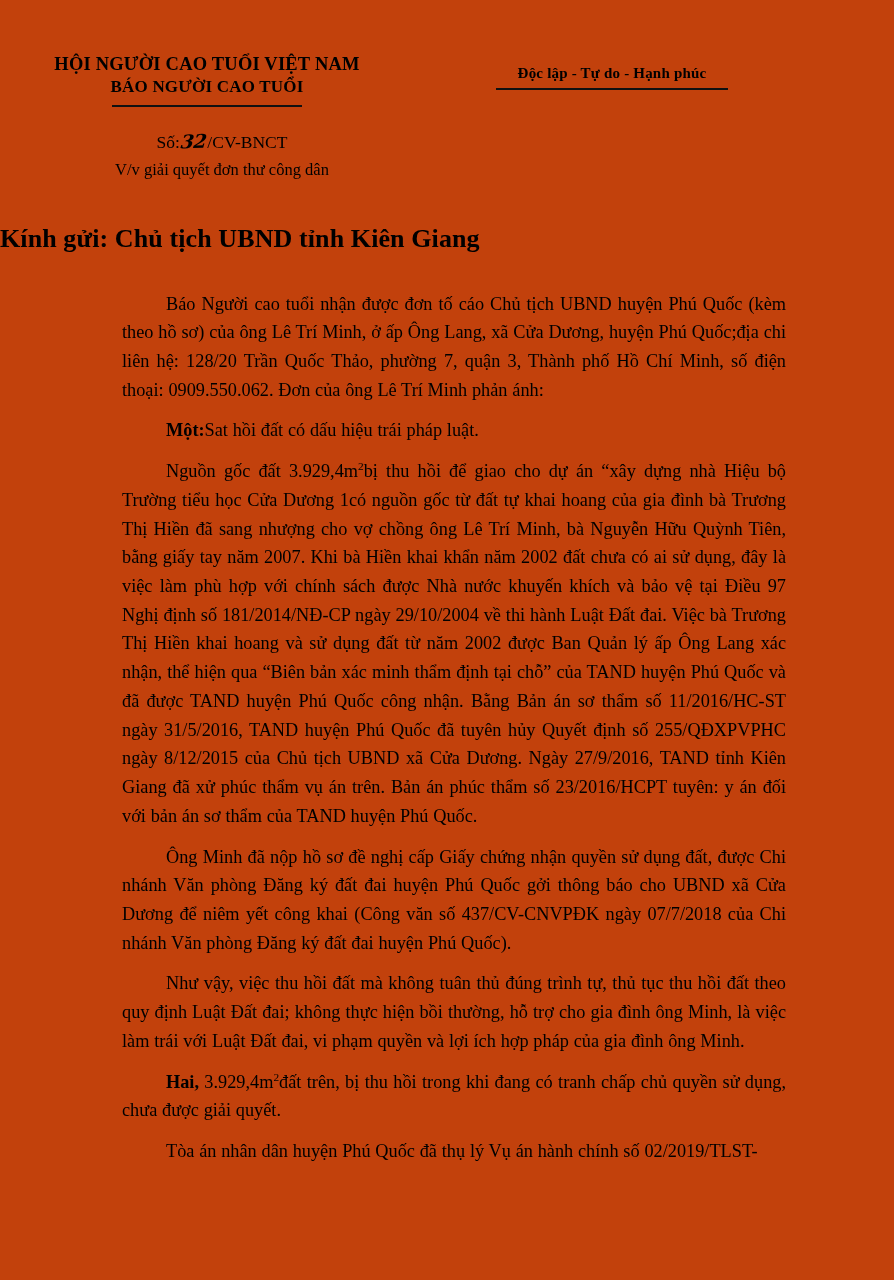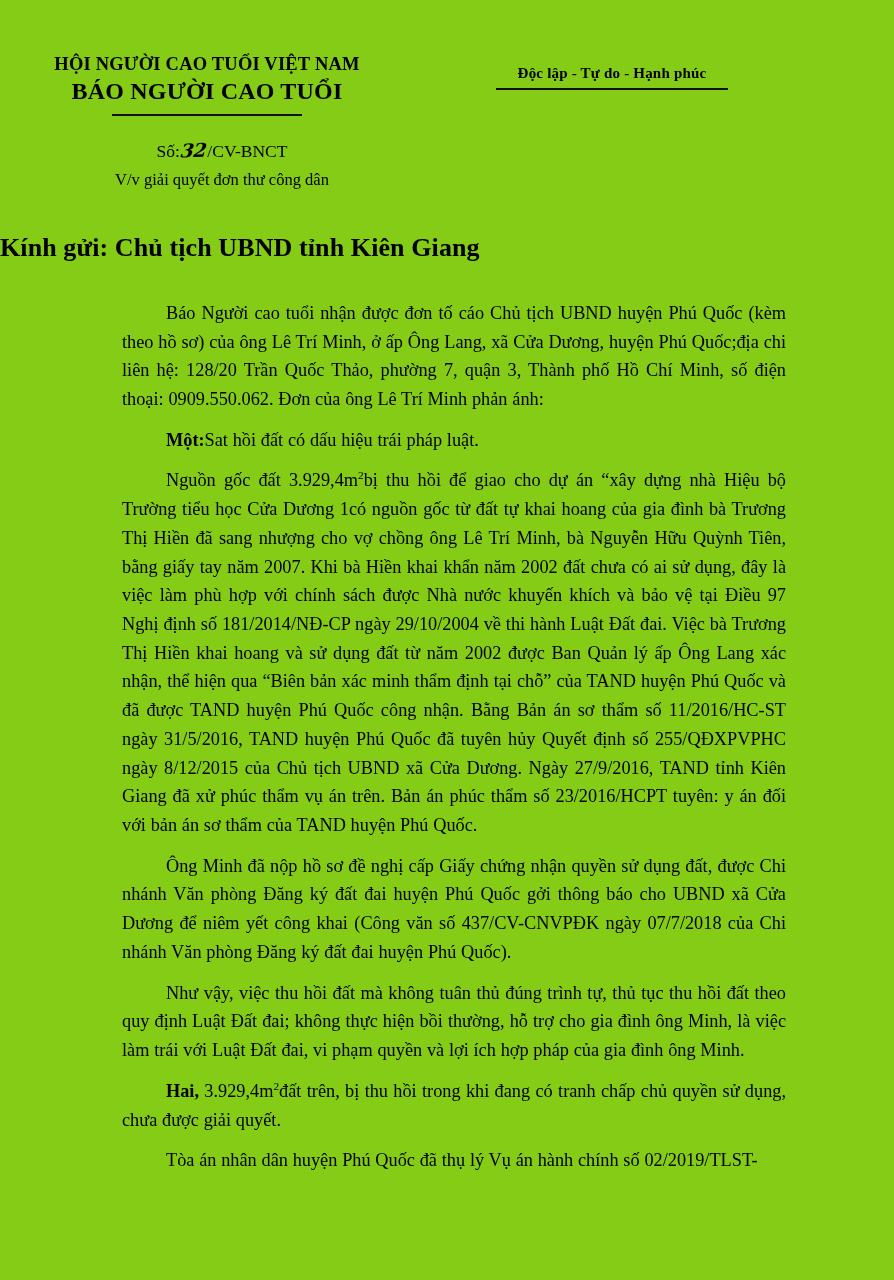--- a/index.html
+++ b/index.html
@@ -8,21 +8,21 @@
     background: #ffffff;
   }
   body {
     font-family: "Liberation Serif", "DejaVu Serif", serif;
     color: #000000;
   }
   #page {
     position: relative;
     width: 894px;
     height: 1280px;
-    background: #84cc16;
+    background: #c2410c;
     overflow: hidden;
     box-sizing: border-box;
   }
 
   
   .header {
     display: flex;
     flex-direction: row;
     align-items: flex-start;
     padding: 52px 42px 0 42px;
@@ -38,21 +38,21 @@
     text-align: center;
   }
   .org-line1 {
     font-size: 18.5px;
     font-weight: bold;
     letter-spacing: 0.2px;
     line-height: 1.32;
     white-space: nowrap;
   }
   .org-line2 {
-    font-size: 24px;
+    font-size: 17px;
     font-weight: bold;
     letter-spacing: 0.2px;
     line-height: 1.32;
     display: inline-block;
     position: relative;
     padding-bottom: 3px;
   }
   .rule-under-org {
     width: 190px;
     height: 2px;

